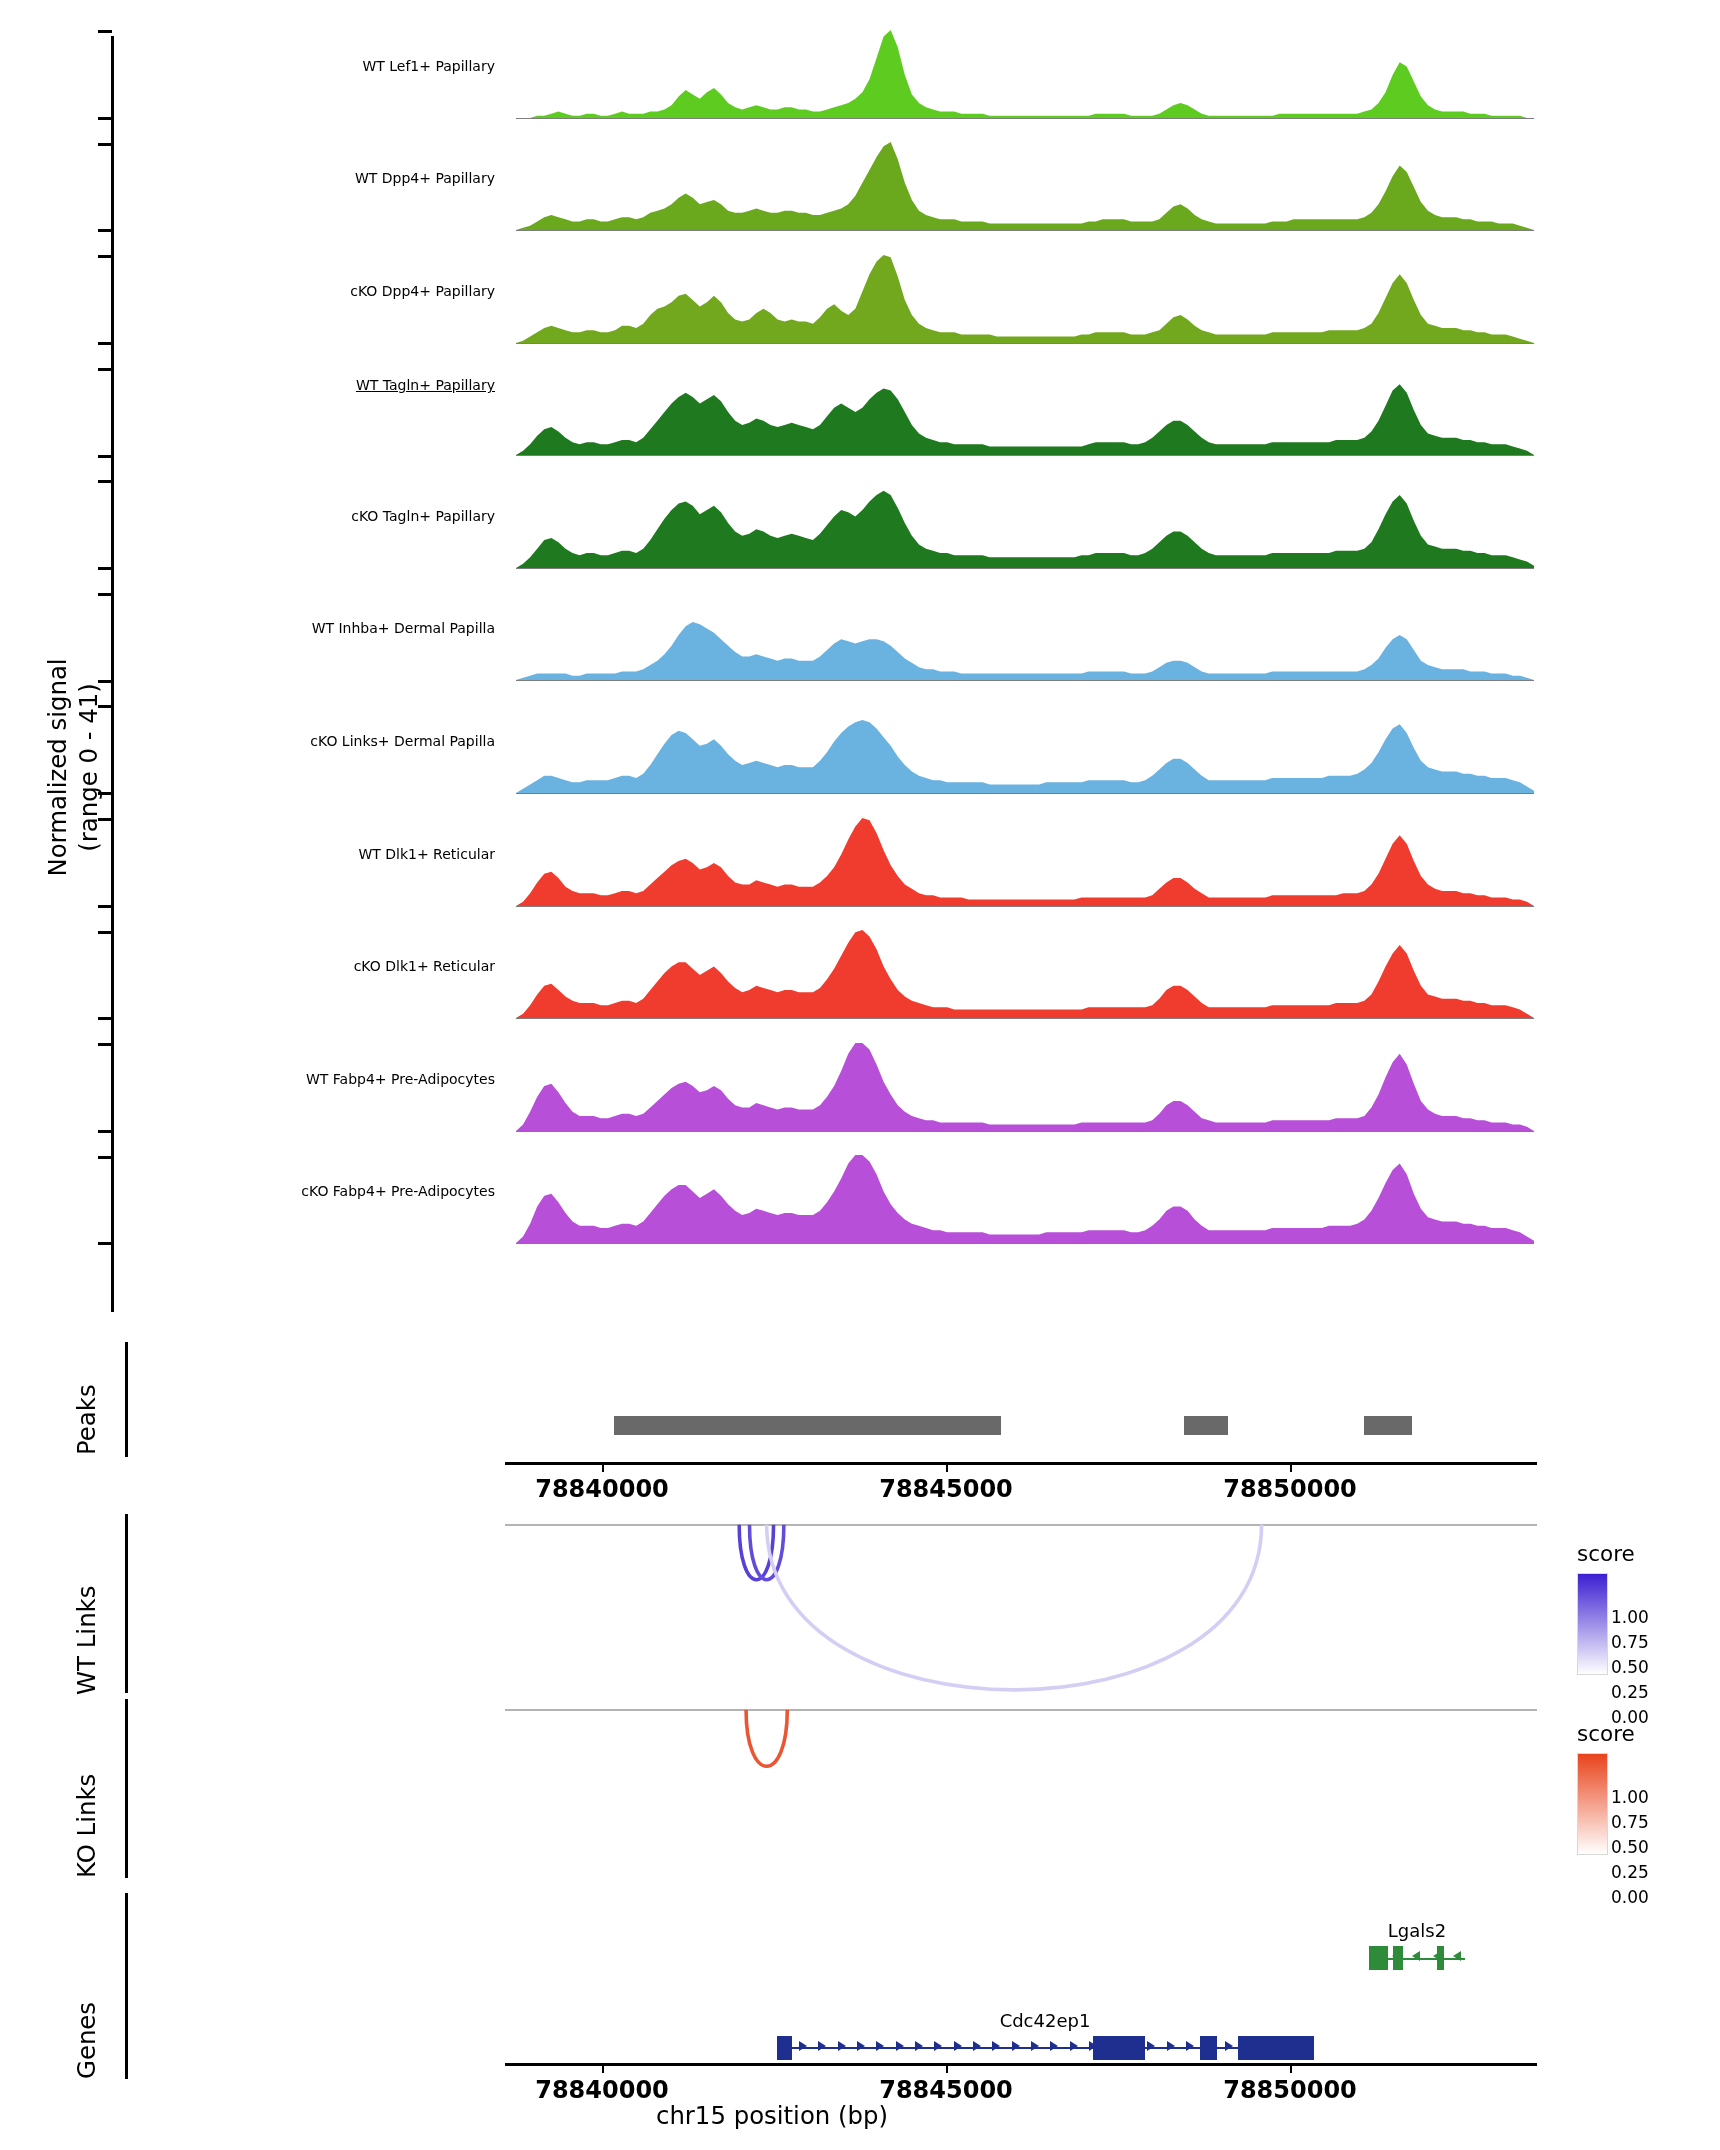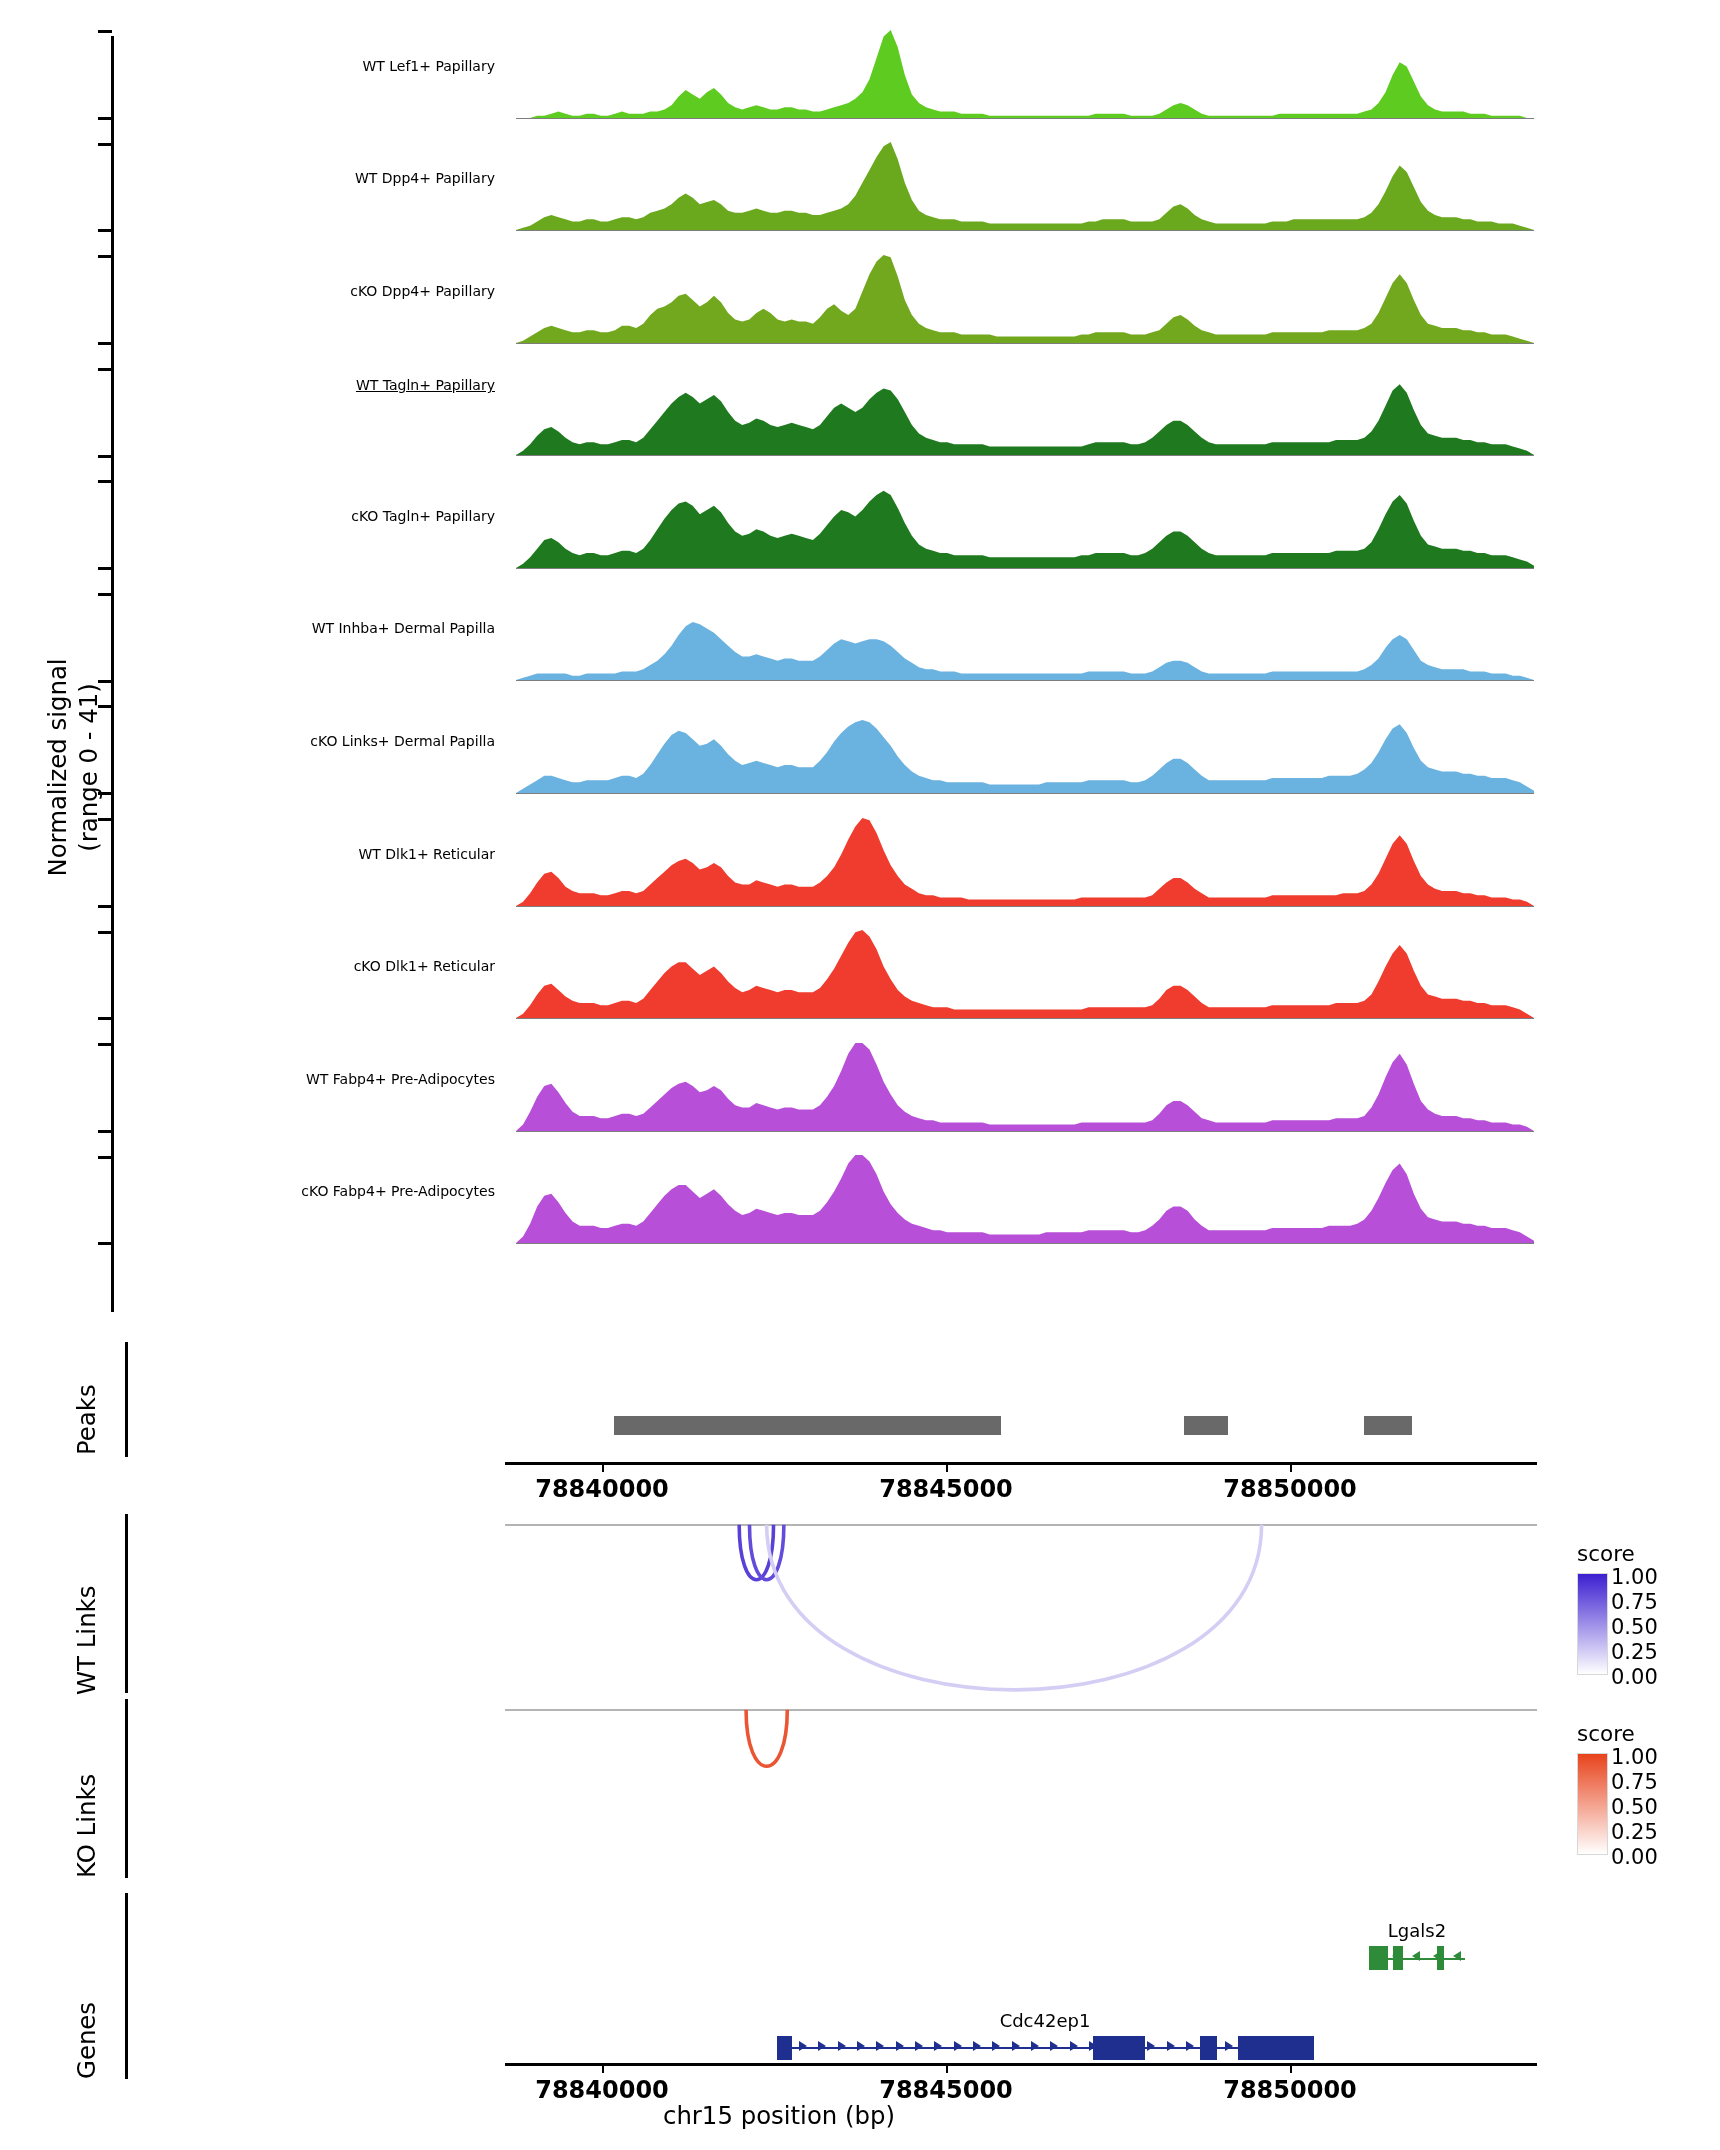--- a/index.html
+++ b/index.html
@@ -24,21 +24,21 @@
   .peak{position:absolute;background:#696969;height:18.6px;}
 
   
   .axnum{position:absolute;font-size:24px;transform:translateX(-50%);font-weight:bold;}
 
   
   .linkbase{position:absolute;height:2.2px;background:#b4b4b4;}
 
   
   .legend-title{font-size:21.5px;}
-  .legend-num{font-size:21px;}
+  .legend-num{font-size:17px;margin-top:42px;}
 
   
   .gene-line{position:absolute;height:2.2px;background:#000;}
   .gene-name{position:absolute;font-size:18px;transform:translateX(-50%);}
 </style>
 </head>
 <body>
 
 <div class="wrap">
 
@@ -268,16 +268,16 @@
 
   <div class="hline" style="left:505px;top:2063px;width:1032px;"></div>
   <div id="xticks-lower" style="position:absolute;left:0;top:2063px;width:1721px;height:43px;">
       <div class="tickh" style="left: 602px; top: 0px;"></div>
       <div class="axnum" style="left: 602px; top: 13px;">78840000</div>
       <div class="tickh" style="left: 946px; top: 0px;"></div>
       <div class="axnum" style="left: 946px; top: 13px;">78845000</div>
       <div class="tickh" style="left: 1290px; top: 0px;"></div>
       <div class="axnum" style="left: 1290px; top: 13px;">78850000</div>
     </div>
-  <div class="axis-title" style="position:absolute;left:12px;top:2101px;width:1534px;text-align:center;">chr15 position (bp)</div>
+  <div class="axis-title" style="position:absolute;left:5px;top:2101px;width:1534px;text-align:center;">chr15 position (bp)</div>
 
 </div>
 
 
 </body></html>

